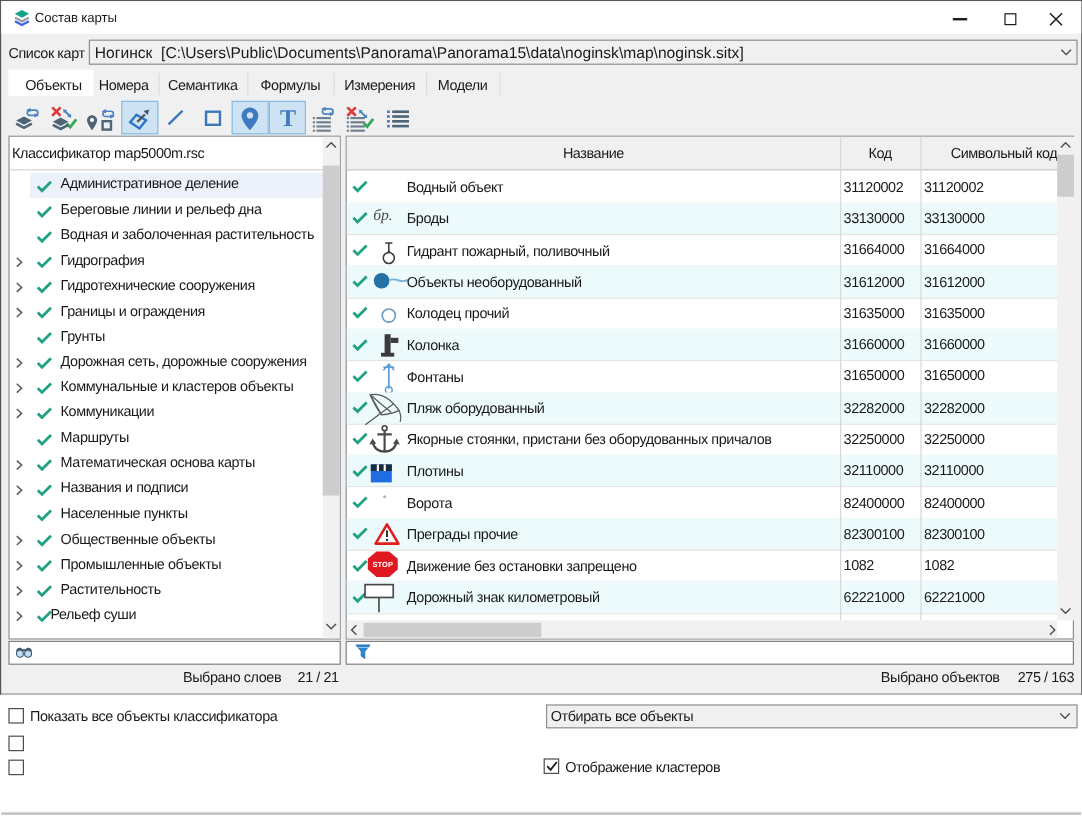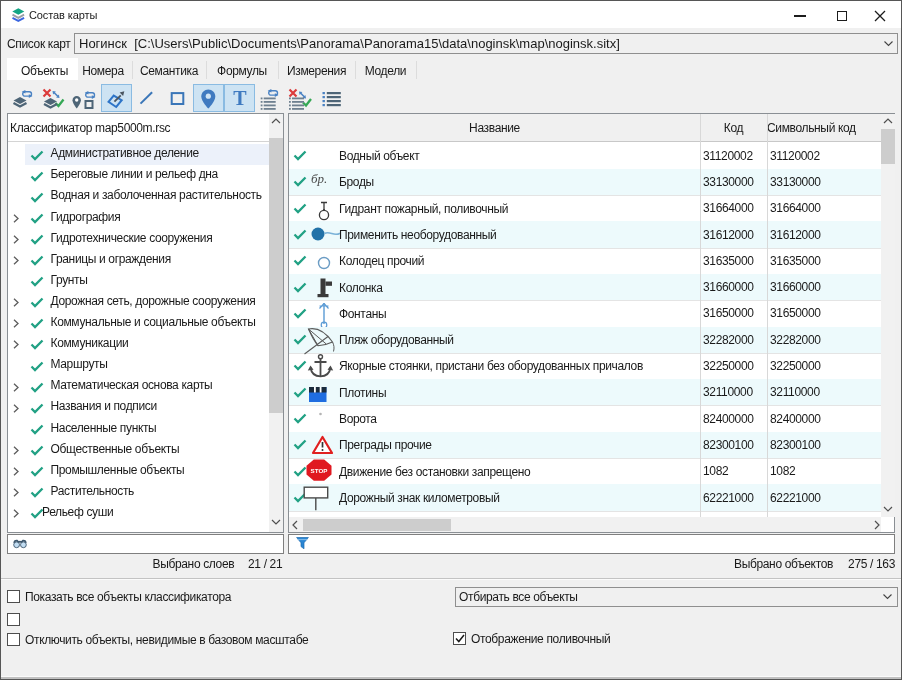--- a/index.html
+++ b/index.html
@@ -1,17 +1,17 @@
 <!DOCTYPE html>
 <html><head><meta charset="utf-8"><style>
 *{box-sizing:border-box;margin:0;padding:0}
 html,body{width:902px;height:680px;overflow:hidden}
 body{font-family:"Liberation Sans",sans-serif;font-size:12px;letter-spacing:-0.35px;color:#1a1a1a;background:#fff}
 .a{position:absolute}
-#win{position:absolute;left:0;top:0;width:902px;height:680px;border:1px solid #565656;background:#f0f0f0}
+#win{position:absolute;left:0;top:0;width:902px;height:579px;border:1px solid #565656;background:#f0f0f0}
 #title{left:0;top:0;width:900px;height:27px;background:#fff}
 .f13{font-size:13px;letter-spacing:0}
 .combo{background:#f0f0f0;border:1px solid #8f8f8f}
 .tabx{top:63px;height:14px;text-align:center}
 .tsep{top:60px;width:1px;height:18px;background:#dcdcdc}
 .tsel{top:83px;width:31px;height:28px;background:#cde3f3;border:1px solid #8abbe2}
 .panel{background:#fff;border:1px solid #8a8f94}
 .chk{position:absolute;width:13px;height:13px;background:#fff;border:1px solid #4d4d4d}
 .btn{position:absolute;top:693px;height:20px;background:linear-gradient(#f5f5f5,#ebebeb);border:1px solid #a3a3a3;border-radius:2px;display:flex;align-items:center;justify-content:center;white-space:nowrap;font-size:11px;letter-spacing:-0.3px}
 .sb{background:#f1f1f1}
@@ -199,21 +199,21 @@
 <svg class="a" style="left:29px;top:296.2px" width="14" height="11" viewBox="0 0 14 11">
       <path d="M1.5 5.5 L5 9 L12.5 1.5" stroke="#21a184" stroke-width="2.3" fill="none"></path>
     </svg>
 <div class="a" style="left:49.5px;top:292.9px">Дорожная сеть, дорожные сооружения</div>
 <svg class="a" style="left:12px;top:318.3px" width="6" height="9" viewBox="0 0 6 9">
       <path d="M1 0.8 L5 4.5 L1 8.2" stroke="#5c5c5c" stroke-width="1.3" fill="none"></path>
     </svg>
 <svg class="a" style="left:29px;top:317.3px" width="14" height="11" viewBox="0 0 14 11">
       <path d="M1.5 5.5 L5 9 L12.5 1.5" stroke="#21a184" stroke-width="2.3" fill="none"></path>
     </svg>
-<div class="a" style="left:49.5px;top:314.0px">Коммунальные и социальные объекты</div>
+<div class="a" style="left:49.5px;top:314.0px">Коммунальные и кластеров объекты</div>
 <svg class="a" style="left:12px;top:339.4px" width="6" height="9" viewBox="0 0 6 9">
       <path d="M1 0.8 L5 4.5 L1 8.2" stroke="#5c5c5c" stroke-width="1.3" fill="none"></path>
     </svg>
 <svg class="a" style="left:29px;top:338.4px" width="14" height="11" viewBox="0 0 14 11">
       <path d="M1.5 5.5 L5 9 L12.5 1.5" stroke="#21a184" stroke-width="2.3" fill="none"></path>
     </svg>
 <div class="a" style="left:49.5px;top:335.1px">Коммуникации</div>
 <svg class="a" style="left:29px;top:359.5px" width="14" height="11" viewBox="0 0 14 11">
       <path d="M1.5 5.5 L5 9 L12.5 1.5" stroke="#21a184" stroke-width="2.3" fill="none"></path>
     </svg>
@@ -278,21 +278,21 @@
       <circle cx="3.6" cy="5.8" r="2.9" fill="#c2ddf2" stroke="#3e586e" stroke-width="0.9"></circle>
       <circle cx="10.4" cy="5.8" r="2.9" fill="#c2ddf2" stroke="#3e586e" stroke-width="0.9"></circle>
     </svg>
 <div class="a" style="left:151.5px;top:556px">Выбрано слоев</div>
 <div class="a" style="left:247px;top:556px">21 / 21</div>
 <div class="a panel" style="left:287px;top:112px;width:607px;height:420px"></div>
 <div class="a" style="left:288px;top:113px;width:592px;height:28px;background:#f0f0f0"></div>
 <div class="a" style="left:288px;top:140px;width:592px;height:1px;background:#c8c8c8"></div>
 <div class="a" style="left:288px;top:120px;width:411px;text-align:center">Название</div>
 <div class="a" style="left:699px;top:120px;width:67px;text-align:center">Код</div>
-<div class="a" style="left:766px;top:120px;width:114px;text-align:left">Символьный код</div>
+<div class="a" style="left:766px;top:120px;width:114px;text-align:right">Символьный код</div>
 <div class="a" style="left:288px;top:167.7px;width:592px;height:1px;background:#e4e4e4"></div>
 <svg class="a" style="left:292px;top:149.1px" width="14" height="11" viewBox="0 0 14 11">
       <path d="M1.5 5.5 L5 9 L12.5 1.5" stroke="#21a184" stroke-width="2.3" fill="none"></path>
     </svg>
 <div class="a" style="left:338px;top:148.1px">Водный объект</div>
 <div class="a" style="left:702px;top:147.6px">31120002</div>
 <div class="a" style="left:769px;top:147.6px">31120002</div>
 <div class="a" style="left:288px;top:167.7px;width:592px;height:26.3px;background:#edfafc"></div>
 <div class="a" style="left:288px;top:194.0px;width:592px;height:1px;background:#e4e4e4"></div>
 <svg class="a" style="left:292px;top:175.4px" width="14" height="11" viewBox="0 0 14 11">
@@ -318,21 +318,21 @@
 <div class="a" style="left:769px;top:200.2px">31664000</div>
 <div class="a" style="left:288px;top:220.3px;width:592px;height:26.3px;background:#edfafc"></div>
 <div class="a" style="left:288px;top:246.6px;width:592px;height:1px;background:#e4e4e4"></div>
 <svg class="a" style="left:292px;top:228.0px" width="14" height="11" viewBox="0 0 14 11">
       <path d="M1.5 5.5 L5 9 L12.5 1.5" stroke="#21a184" stroke-width="2.3" fill="none"></path>
     </svg>
 <svg class="a" style="left:300px;top:220.3px" width="52" height="27" viewBox="0 0 52 27">
       <circle cx="17" cy="13" r="6.5" fill="#2272a8"></circle>
       <path d="M23.5 12.5 C29 9.5 33 16 39 12.2" stroke="#7ab2d8" stroke-width="1.6" fill="none"></path>
     </svg>
-<div class="a" style="left:338px;top:227.0px">Применить необорудованный</div>
+<div class="a" style="left:338px;top:227.0px">Объекты необорудованный</div>
 <div class="a" style="left:702px;top:226.5px">31612000</div>
 <div class="a" style="left:769px;top:226.5px">31612000</div>
 <div class="a" style="left:288px;top:272.9px;width:592px;height:1px;background:#e4e4e4"></div>
 <svg class="a" style="left:292px;top:254.2px" width="14" height="11" viewBox="0 0 14 11">
       <path d="M1.5 5.5 L5 9 L12.5 1.5" stroke="#21a184" stroke-width="2.3" fill="none"></path>
     </svg>
 <svg class="a" style="left:300px;top:246.6px" width="52" height="27" viewBox="0 0 52 27">
       <circle cx="23" cy="15" r="5.5" fill="none" stroke="#6b9cc4" stroke-width="1.4"></circle>
     </svg>
 <div class="a" style="left:338px;top:253.2px">Колодец прочий</div>
@@ -474,30 +474,29 @@
       <path d="M1.5 2.6 L11.5 2.6" stroke="#9dc9ec" stroke-width="0.8"></path>
     </svg>
 <div class="a" style="left:733px;top:556px">Выбрано объектов</div>
 <div class="a" style="right:6px;top:556px">275 / 163</div>
 <div class="a" style="left:0;top:577px;width:900px;height:1px;background:#c3c3c3"></div>
 <div class="a" style="left:0;top:578px;width:900px;height:1px;background:#fbfbfb"></div>
 <div class="chk" style="left:6px;top:589px"></div>
 <div class="a" style="left:24px;top:589px">Показать все объекты классификатора</div>
 <div class="chk" style="left:6px;top:612px"></div>
 <div class="chk" style="left:6px;top:632px"></div>
-<div class="a" style="left:24px;top:632px">Отключить объекты, невидимые в базовом масштабе</div>
 <div class="a combo" style="left:454px;top:586px;width:443px;height:20px;line-height:18px;padding-left:3px">Отбирать все объекты</div>
 <svg class="a" style="left:882px;top:593px" width="9" height="6">
       <path d="M0.5 0.5 L4.5 4.5 L8.5 0.5" stroke="#444" stroke-width="1.1" fill="none"></path>
     </svg>
 <div class="chk" style="left:452px;top:631px"></div>
 <svg class="a" style="left:454px;top:633px" width="10" height="9">
       <path d="M1 4.5 L3.8 7.5 L9 1" stroke="#1a1a1a" stroke-width="1.5" fill="none"></path>
     </svg>
-<div class="a" style="left:470px;top:631px">Отображение поливочный</div>
+<div class="a" style="left:470px;top:631px">Отображение кластеров</div>
 <div class="btn" style="left:8px;width:80px;border:2px solid #3b77bc">
       <svg style="position:relative;margin-right:4px;flex:none" width="13" height="12" viewBox="0 0 13 12">
         <path d="M1.5 6 L5 9.5 L11.5 1.5" stroke="#1faa50" stroke-width="2" fill="none"></path>
       </svg>
       <span>Установить</span>
     </div>
 <div class="btn" style="left:93px;width:77px">
       <svg style="position:relative;margin-right:4px;flex:none" width="13" height="12" viewBox="0 0 13 12">
         <rect x="1" y="1" width="10" height="10" fill="#fff" stroke="#3c78b4" stroke-width="1.6"></rect>
         <path d="M3 5.5 L5.5 8 L11.5 1" stroke="#1faa50" stroke-width="1.8" fill="none"></path>

